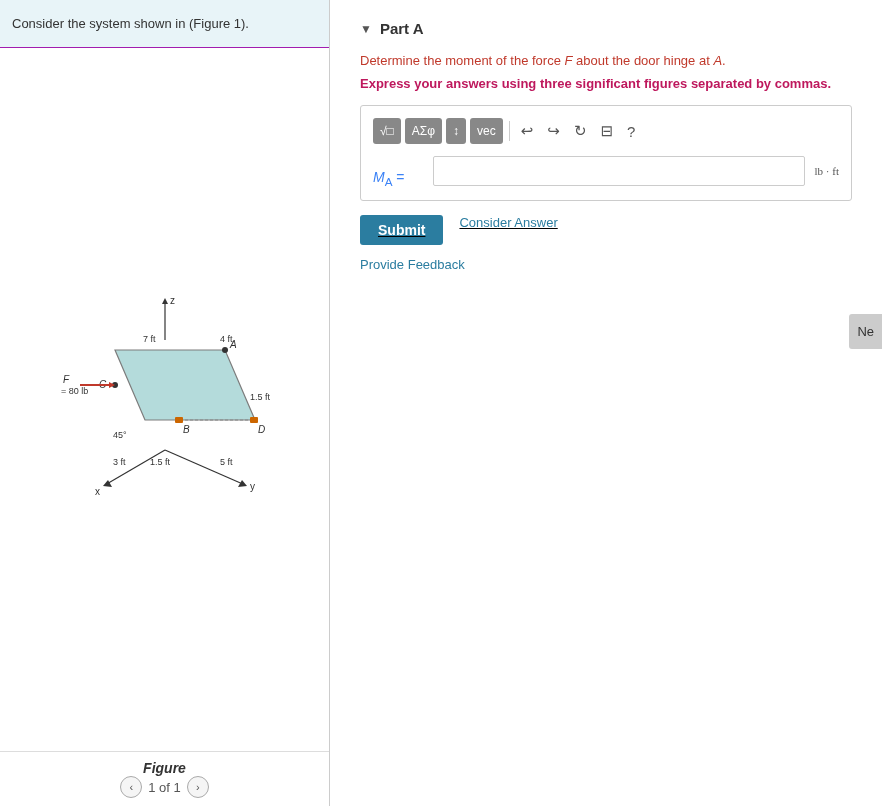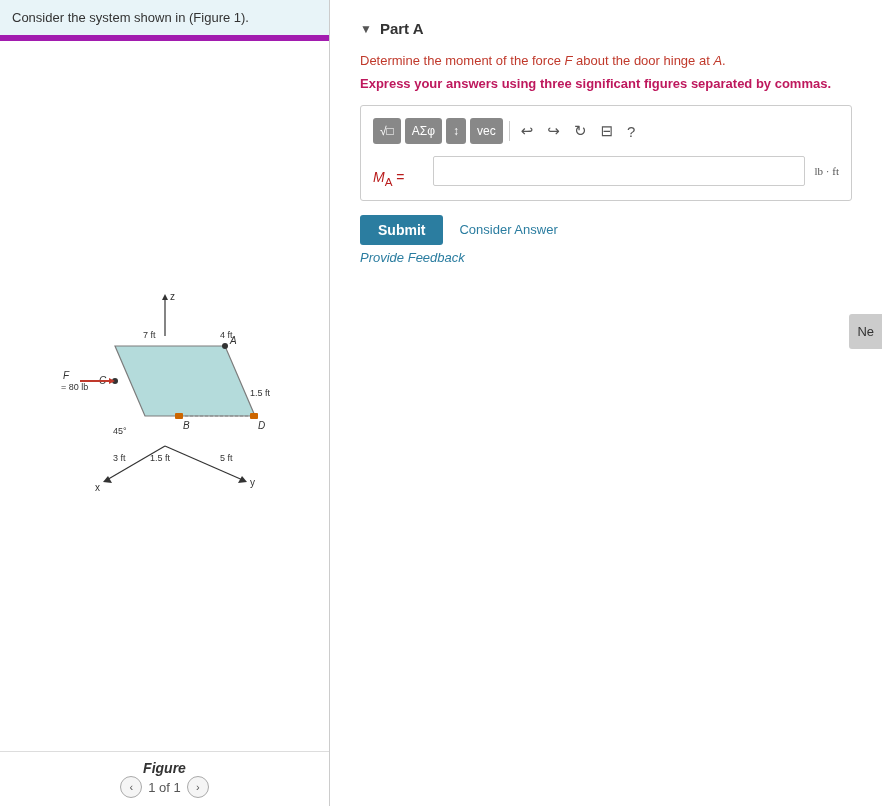--- a/index.html
+++ b/index.html
@@ -9,24 +9,24 @@
     .left-panel {
       width: 330px;
       min-width: 330px;
       border-right: 1px solid #ccc;
       display: flex;
       flex-direction: column;
       height: 100%;
     }
     .problem-statement {
       background: #e8f4f8;
-      padding: 10px 12px;
+      padding: 16px 12px;
       font-size: 13px;
       color: #333;
-      border-bottom: 6px solid #a21caf;
+      border-bottom: 1px solid #a21caf;
     }
     .figure-area {
       flex: 1;
       display: flex;
       flex-direction: column;
       padding: 0;
       overflow: hidden;
     }
     .figure-header {
       display: flex;
@@ -153,21 +153,21 @@
       display: flex;
       align-items: center;
     }
     .input-row {
       display: flex;
       align-items: center;
       gap: 10px;
     }
     .input-label {
       font-size: 14px;
-      color: #b91c1c;
+      color: #3b82f6;
       white-space: nowrap;
       min-width: 50px;
       margin-top: 15px;
     }
     .answer-input {
       flex: 1;
       height: 30px;
       border: 1px solid #ccc;
       border-radius: 2px;
       padding: 0 6px;
@@ -177,23 +177,24 @@
     .input-unit {
       font-size: 11px;
       color: #555;
       white-space: nowrap;
       font-family: Liberation Serif, serif;
     }
 
     
     .action-row {
       display: flex;
-      align-items: center;
+      align-items: flex-start;
       gap: 16px;
-      margin-bottom: 4px;
+      margin-bottom: 11px;
+      text-decoration: underline;
     }
     .submit-btn {
       background: #2b7da0;
       color: #fff;
       border: none;
       border-radius: 3px;
       padding: 7px 18px;
       font-size: 14px;
       cursor: pointer;
       font-weight: bold;
@@ -204,21 +205,20 @@
       font-size: 13px;
       cursor: pointer;
     }
 
     
     .feedback-link {
       color: #2b7da0;
       text-decoration: none;
       font-size: 13px;
       cursor: pointer;
-      font-style: italic;
     }
 
     
     .next-btn-area {
       position: fixed;
       right: 0;
       top: 314px;
       background: #ccc;
       padding: 10px 8px;
       font-size: 13px;

